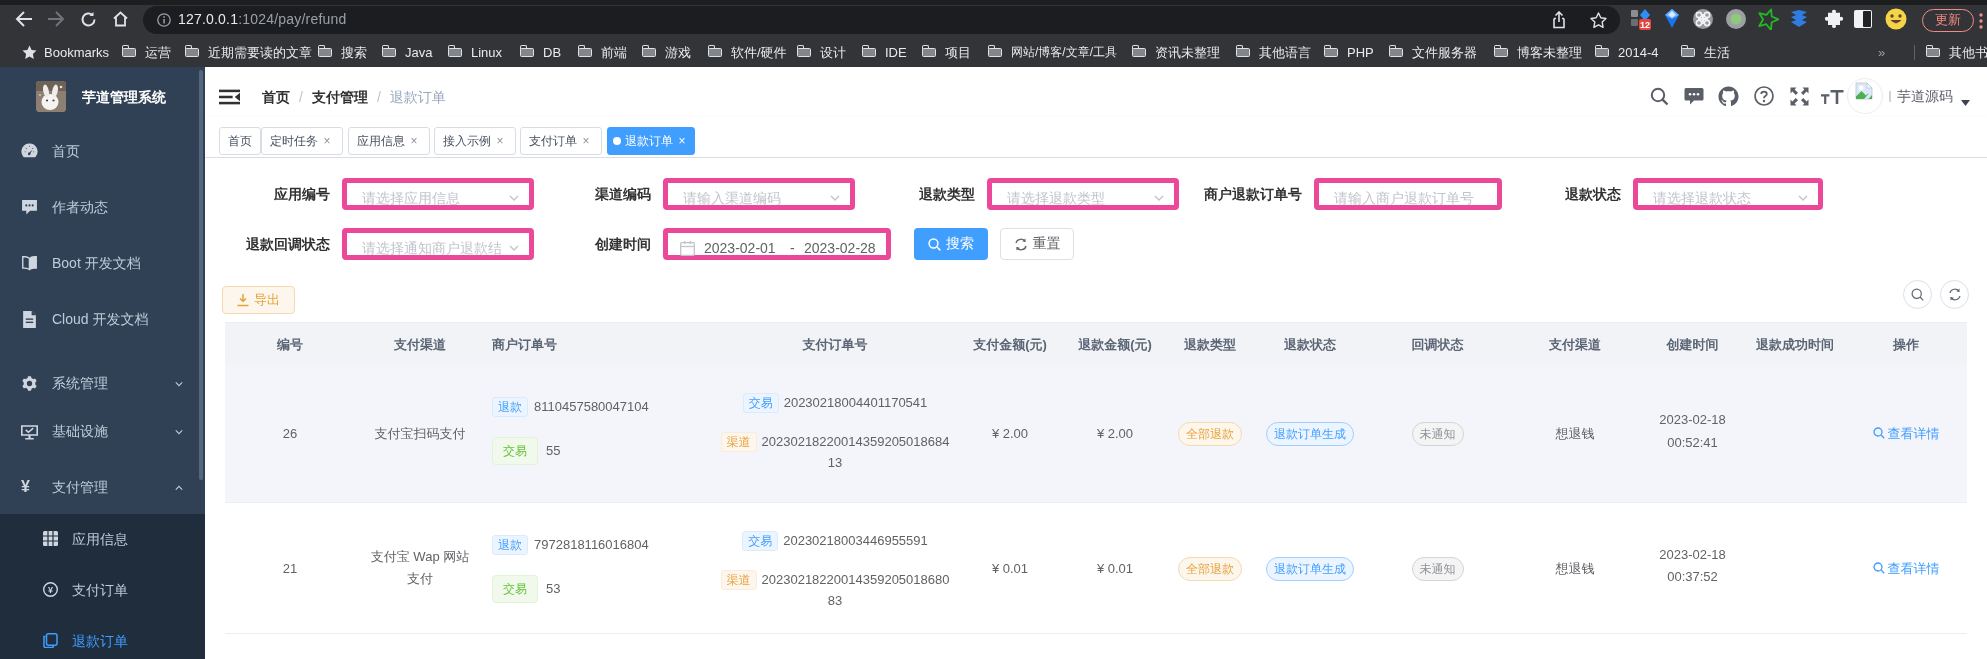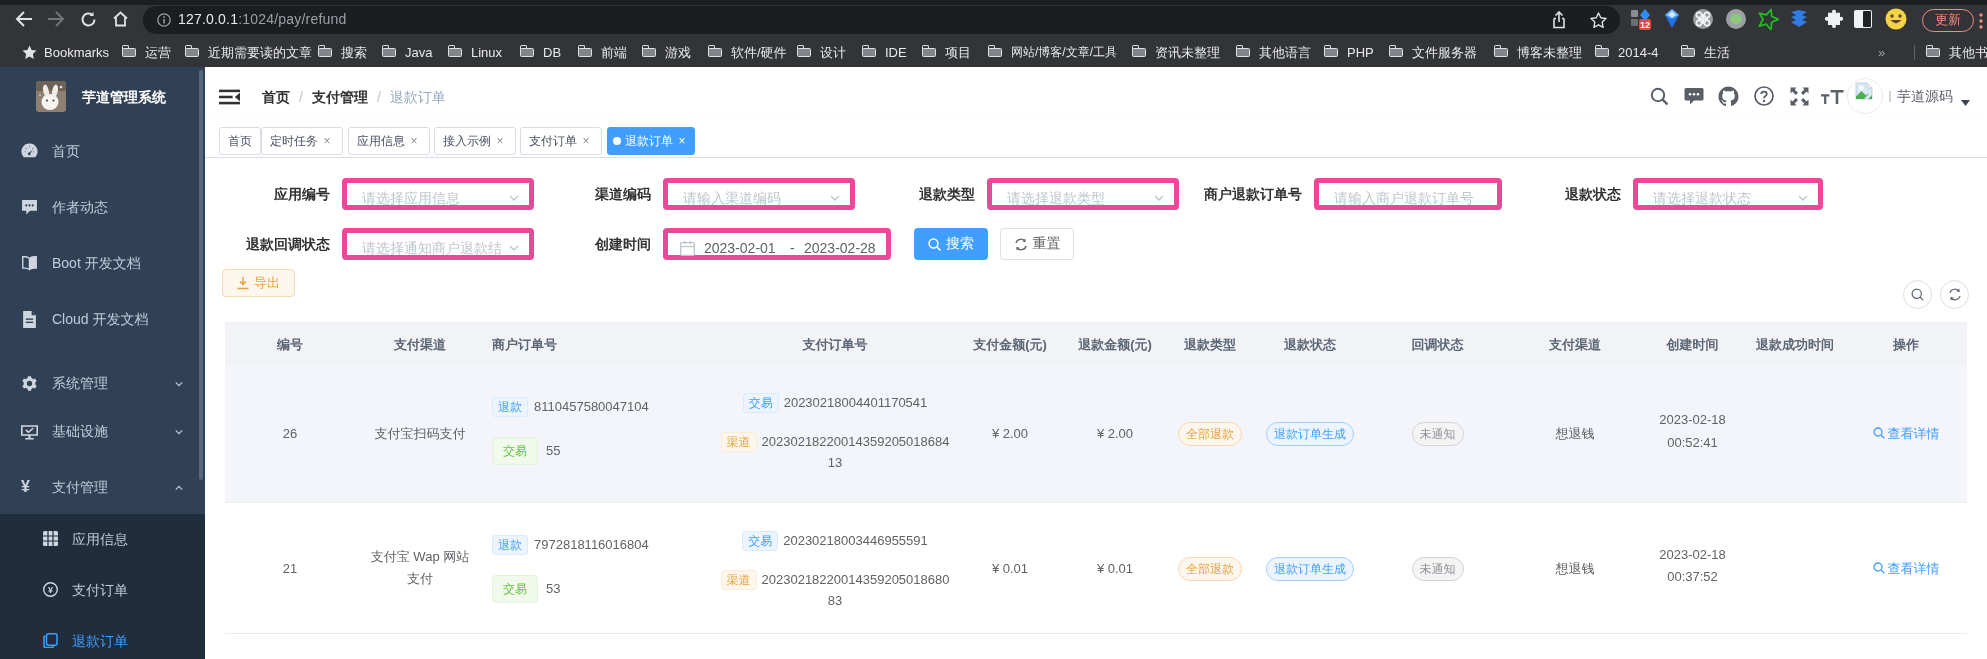--- a/index.html
+++ b/index.html
@@ -415,21 +415,21 @@
             <path d="M9 9 L12.4 12.4" stroke="#fff" stroke-width="1.5"></path>
           </svg>搜索</div>
       <div class="btn plain" style="left:795px;top:70px;width:74px;">
         <svg width="14" height="13" viewBox="0 0 14 13">
             <path d="M2 5 A5 4.6 0 0 1 11.3 3.6" stroke="#606266" stroke-width="1.3" fill="none"></path>
             <path d="M12 8 A5 4.6 0 0 1 2.7 9.4" stroke="#606266" stroke-width="1.3" fill="none"></path>
             <path d="M11.6 0.6 L11.3 4 L8.2 3.2 Z" fill="#606266"></path>
             <path d="M2.4 12.4 L2.7 9 L5.8 9.8 Z" fill="#606266"></path>
           </svg>重置</div>
 
-      <div class="btn warn" style="left:17px;top:111px;width:73px;height:28px;">
+      <div class="btn warn" style="left:17px;top:128px;width:73px;height:28px;">
         <svg width="12" height="13" viewBox="0 0 12 13">
             <path d="M6 0 V7 M3 4.5 L6 7.5 L9 4.5" stroke="#e6a23c" stroke-width="1.5" fill="none"></path>
             <path d="M0.5 11.5 H11.5" stroke="#e6a23c" stroke-width="1.5"></path>
           </svg>导出</div>
       <div class="cirbtn" style="left:1698px;top:122px;">
           <svg width="13" height="13" viewBox="0 0 13 13">
             <circle cx="5.7" cy="5.7" r="4.6" stroke="#5f6670" stroke-width="1.2" fill="none"></circle>
             <path d="M9 9 L12.3 12.3" stroke="#5f6670" stroke-width="1.2"></path>
           </svg>
         </div>

